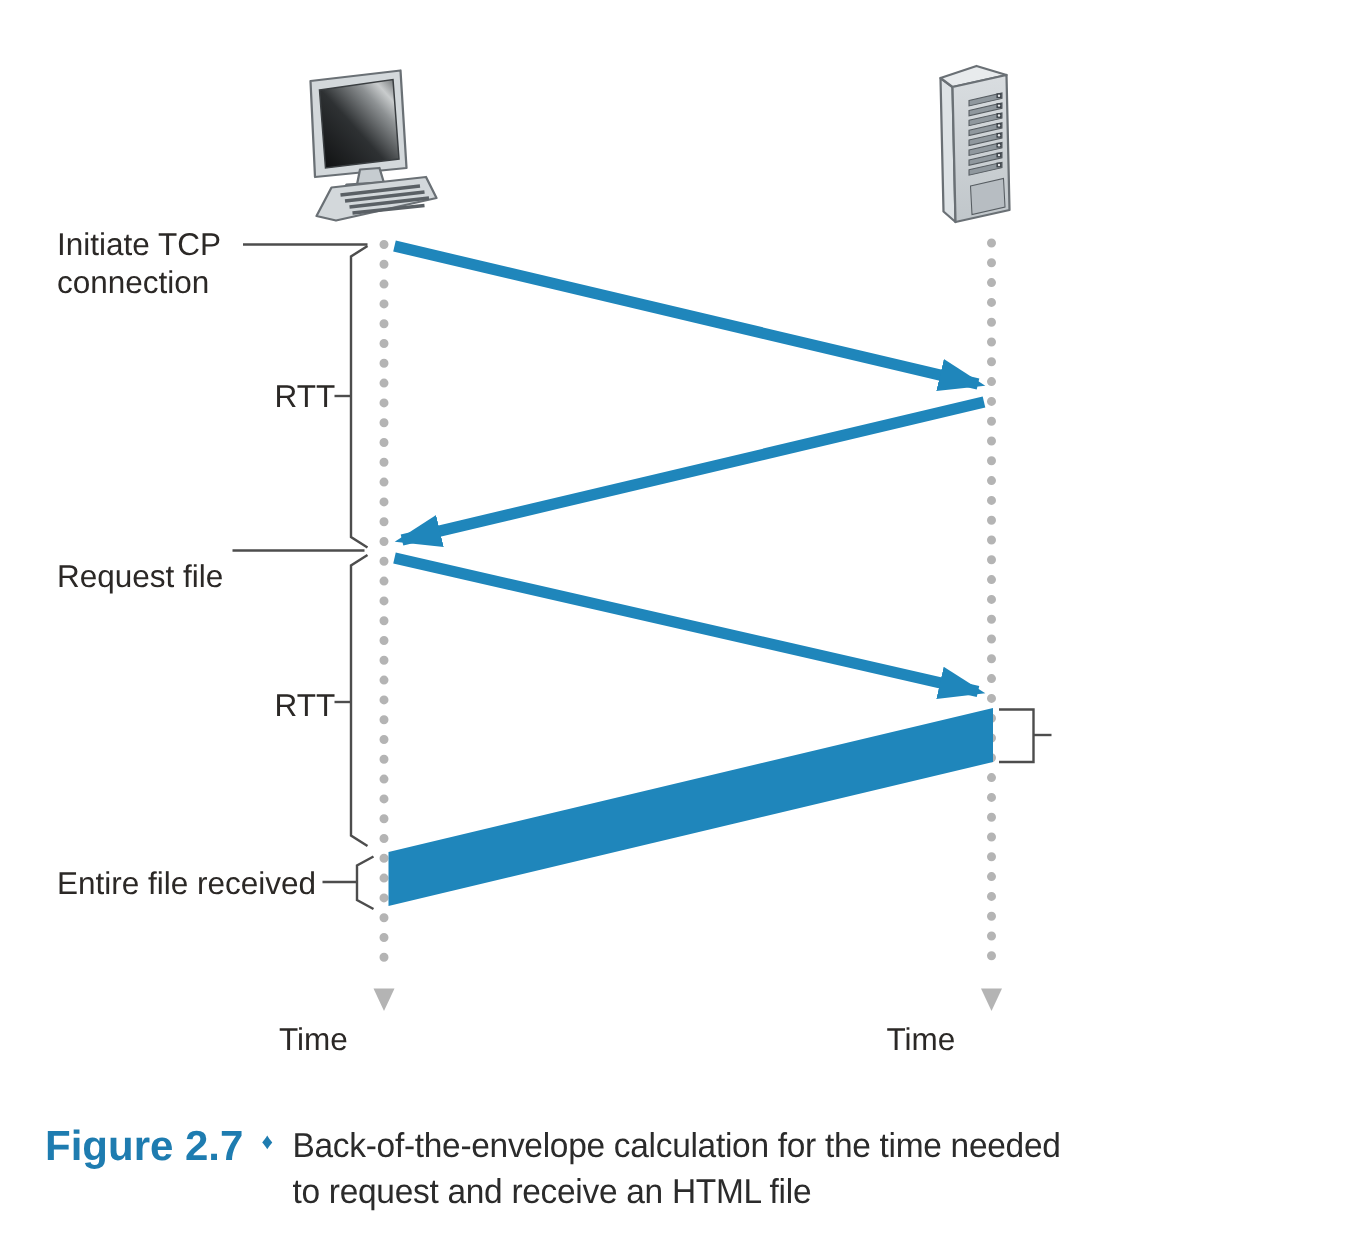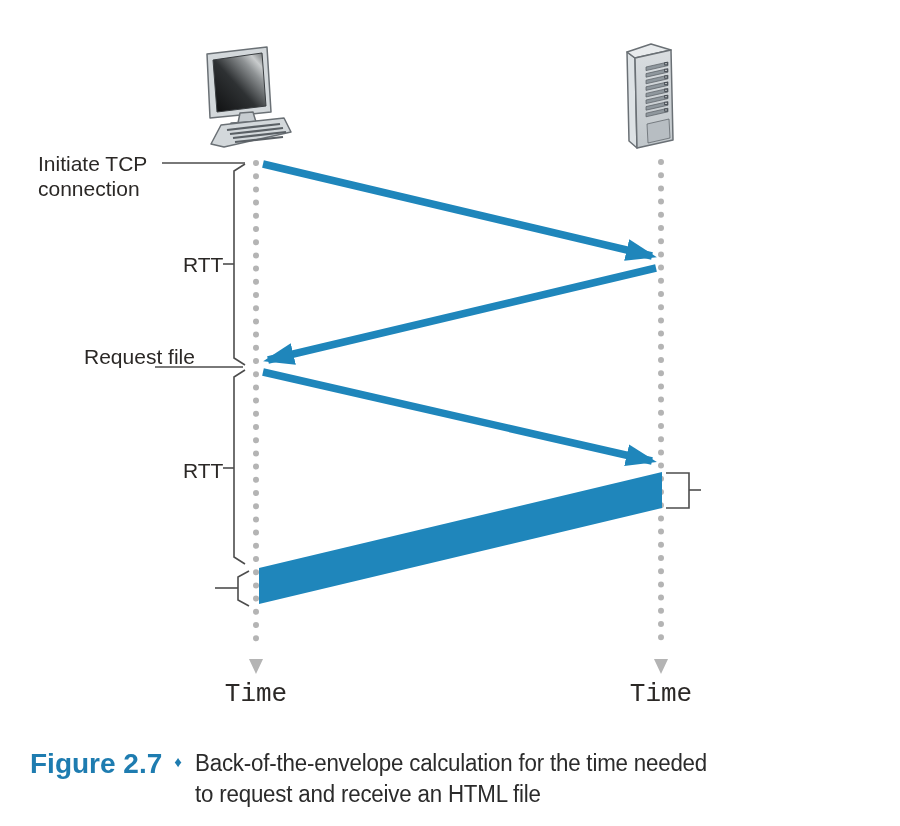--- a/index.html
+++ b/index.html
@@ -21,21 +21,21 @@
   .timeline{stroke:var(--timeline-gray);stroke-width:6;stroke-linecap:round;
             stroke-dasharray:0 13.2;fill:none;}
   .timeline-head{fill:var(--timeline-gray);}
   .bracket{stroke:var(--line-gray);stroke-width:1.6;fill:none;}
   .pointer{stroke:var(--line-gray);stroke-width:1.6;fill:none;}
   .icon-stroke{stroke:#6a7075;stroke-width:1.5;stroke-linejoin:round;}
   .thin-stroke{stroke:#565c61;stroke-width:0.7;}
   
   .dlabel{position:absolute;font-size:21px;line-height:25px;color:var(--text);white-space:nowrap;}
   .wrap{white-space:normal;margin-top:32px;}
-  .axis-label{position:absolute;width:140px;text-align:center;font-size:26px;line-height:24px;color:var(--text);font-family:Liberation Mono, monospace;}
+  .axis-label{position:absolute;width:140px;font-size:21px;line-height:24px;color:var(--text);}
   
   .caption{position:absolute;left:30px;top:748px;display:flex;align-items:flex-start;}
   .fig-label{font-size:28px;font-weight:bold;color:var(--caption-blue);white-space:nowrap;}
   .bullet{color:var(--caption-blue);font-size:15px;margin:5px 13px 0 12px;}
   .cap-text{font-size:23px;font-weight:300;line-height:31px;color:var(--caption-text);
             letter-spacing:-0.2px;transform:scaleX(.97);transform-origin:left top;white-space:nowrap;}
 </style>
 </head>
 <body>
 
@@ -113,24 +113,25 @@
 
     <line class="pointer" x1="162" y1="163" x2="245" y2="163"></line>
     <line class="pointer" x1="155" y1="367" x2="243" y2="367"></line>
     <line class="pointer" x1="215" y1="588" x2="238" y2="588"></line>
   </svg>
 
   <div class="dlabel wrap" style="left:38px;top:119px;width:135px;">Initiate TCP connection</div>
 
   <div class="dlabel" style="left:183px;top:252px;">RTT</div>
 
-  <div class="dlabel" style="left:38px;top:344px;margin-left:46px;">Request file</div>
+  <div class="dlabel" style="left:38px;top:372px;">Request file</div>
 
   <div class="dlabel" style="left:183px;top:458px;">RTT</div>
 
+  <div class="dlabel" style="left:38px;top:577px;">Entire file received</div>
 
 
   <div class="axis-label" style="left:186px;top:682px;">
     <div>Time</div>
   </div>
 
   <div class="axis-label" style="left:591px;top:682px;">
     <div>Time</div>
   </div>
 

